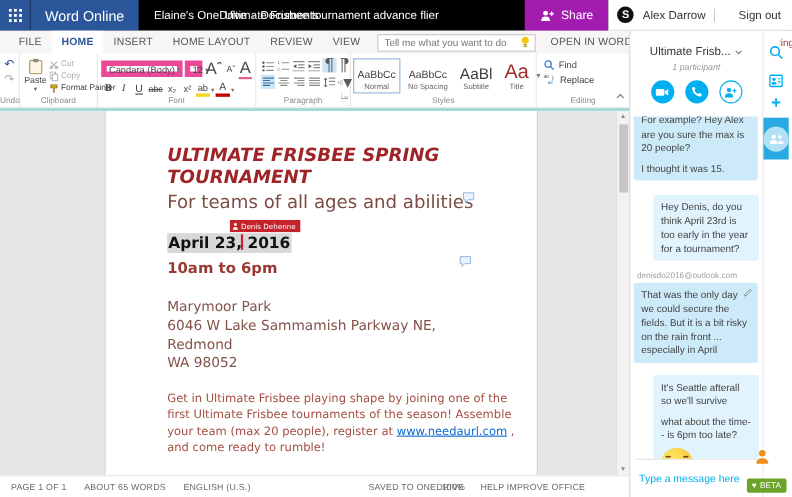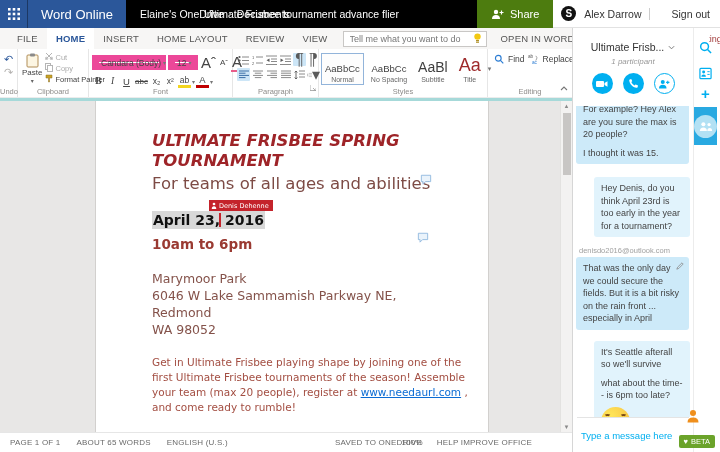--- a/index.html
+++ b/index.html
@@ -7,21 +7,21 @@
   .app *{box-sizing:border-box;}
 
   
   .topbar{position:absolute;left:0;top:0;width:720px;height:28px;display:flex;align-items:stretch;background:#000;}
   .waffle{width:28px;background:#2b579a;border-right:1px solid rgba(0,0,0,.35);display:flex;align-items:center;justify-content:center;cursor:pointer;}
   .brand{background:#2b579a;color:#fff;font-size:13px;display:flex;align-items:center;padding:0 13px;white-space:nowrap;}
   .titlebar{flex:1;position:relative;display:flex;align-items:center;color:#fff;}
   .breadcrumb{position:absolute;left:14px;font-size:10.5px;display:flex;gap:5px;align-items:center;white-space:nowrap;}
   .breadcrumb .sep{color:#bbb;font-size:9px;}
   .doc-title{margin:0 auto;font-size:10.5px;color:#fff;white-space:nowrap;}
-  .share-btn{background:#4d7c0f;border:none;color:#fff;font-size:11px;display:flex;align-items:center;gap:6px;padding:0 14px;cursor:pointer;}
+  .share-btn{background:#a21caf;border:none;color:#fff;font-size:11px;display:flex;align-items:center;gap:6px;padding:0 14px;cursor:pointer;}
   .account{background:#fff;display:flex;align-items:center;gap:8px;padding:0 10px 0 8px;font-size:10.5px;color:#333;border-bottom:1px solid #e2e2e2;}
   .skype-badge{width:15px;height:15px;border-radius:50%;background:#111;color:#fff;font-size:10px;font-weight:bold;display:flex;align-items:center;justify-content:center;}
   .account .vdiv{width:1px;height:12px;background:#ccc;}
   .account a{color:#333;text-decoration:none;cursor:pointer;white-space:nowrap;padding-left:13px;}
 
   
   .main{position:absolute;left:0;top:28px;width:572px;bottom:0;display:flex;flex-direction:column;background:#fff;}
 
   
   .tabrow{height:21px;display:flex;align-items:center;background:#f7f6f5;font-size:9.5px;color:#555;padding-left:8px;white-space:nowrap;}
@@ -39,27 +39,27 @@
   .ribbon{height:49px;position:relative;display:flex;background:#fff;border-bottom:1px solid #ececec;}
   .rgroup{position:relative;border-right:1px solid #e6e6e6;padding:3px 4px 12px;display:flex;align-items:flex-start;}
   .rlabel{position:absolute;bottom:1px;left:0;right:0;text-align:center;font-size:7.5px;color:#8e8c8a;}
   .g-undo{width:18px;flex-direction:column;align-items:center;padding:4px 0 12px;}
   .ubtn{font-size:11px;line-height:13px;cursor:pointer;}
   .undo-ic{color:#2b579a;} .redo-ic{color:#b3b1af;}
   .g-clip{width:71px;gap:3px;}
   .paste-big{display:flex;flex-direction:column;align-items:center;font-size:8px;color:#444;cursor:pointer;padding-top:1px;}
   .paste-big .pcaret{font-size:6px;color:#666;}
   .clip-col{display:flex;flex-direction:column;font-size:7.5px;line-height:11px;color:#adadad;}
-  .clip-col .row{display:flex;align-items:flex-start;gap:2px;white-space:nowrap;cursor:pointer;}
+  .clip-col .row{display:flex;align-items:flex-end;gap:2px;white-space:nowrap;cursor:pointer;}
   .clip-col .row.enabled{color:#444;}
   .g-font{width:144px;flex-direction:column;padding:4px 3px 12px;}
   .fontrow1{display:flex;align-items:center;gap:2px;}
-  .selbox{border:7px solid #ec4899;height:15px;display:flex;align-items:center;justify-content:space-between;font-size:8.5px;color:#444;padding:0 2px;cursor:pointer;background:#fff;white-space:nowrap;}
+  .selbox{border:5px solid #ec4899;height:15px;display:flex;align-items:center;justify-content:space-between;font-size:8.5px;color:#444;padding:0 2px;cursor:pointer;background:#fff;white-space:nowrap;}
   .selbox .caret{font-size:6px;color:#777;margin-left:2px;}
-  .fname{width:74px;} .fsize{width:30px;align-items:center;}
+  .fname{width:74px;} .fsize{width:16px;align-items:center;}
   .fgrow{font-size:15px;color:#444;cursor:pointer;padding:0 1px;}
   .fontrow2{display:flex;align-items:center;gap:1px;margin-top:3px;font-size:9.5px;color:#444;}
   .fbtn{min-width:13px;text-align:center;cursor:pointer;line-height:13px;padding:0 1px;}
   .fb-b{font-weight:bold;font-family:"Liberation Serif",serif;}
   .fb-i{font-style:italic;font-family:"Liberation Serif",serif;}
   .fb-u{text-decoration:underline;}
   .fb-s{text-decoration:line-through;font-size:8px;}
   .fb-sub,.fb-sup{font-size:8.5px;}
   .hl{border-bottom:3px solid #f3d51e;line-height:10px;font-size:8.5px;}
   .fc{border-bottom:3px solid #c00000;line-height:10px;font-size:9.5px;}
@@ -71,21 +71,21 @@
   .launcher{position:absolute;right:2px;bottom:2px;color:#9a9a9a;cursor:pointer;}
   .g-styles{width:169px;padding:3px 2px 12px;gap:3px;align-items:center;}
   .stylecard{display:flex;flex-direction:column;align-items:center;justify-content:flex-end;height:32px;padding:1px 3px;border:1px solid transparent;cursor:pointer;}
   .stylecard.selected{border-color:#92b4da;background:#fdfdfd;}
   .sprev{color:#3f3f3f;line-height:1;}
   .sname{font-size:7px;color:#666;margin-top:2px;white-space:nowrap;}
   .sp-normal,.sp-nospace{font-size:9.5px;}
   .sp-subtitle{font-size:14px;}
   .sp-title{font-size:18px;color:#9e2a2b;}
   .stylesmore{color:#777;font-size:7px;cursor:pointer;align-self:center;}
-  .g-edit{width:84px;border-right:none;padding:5px 6px 12px;gap:3px;}
+  .g-edit{width:84px;border-right:none;flex-direction:column;padding:5px 6px 12px;gap:3px;}
   .erow{display:flex;align-items:center;gap:4px;font-size:8.5px;color:#444;cursor:pointer;}
   .collapse{position:absolute;right:4px;bottom:2px;color:#777;cursor:pointer;}
 
   .tealline{height:3px;background:#a6d9d9;}
 
   
   .canvas{flex:1;position:relative;background:#e8e7e6;overflow:hidden;}
   .page{position:absolute;left:95px;top:0;width:394px;height:340px;background:#fff;border:1px solid #d2d0ce;border-top:none;padding:30px 34px 0 56px;font-family:"DejaVu Sans",sans-serif;}
   .doc-title-text{font-size:16.5px;line-height:20px;font-weight:bold;color:#9e2428;width:250px;cursor:text;font-style:italic;}
   .doc-subtitle{font-size:16.5px;line-height:20px;color:#7d4b45;margin-top:3px;cursor:text;}

